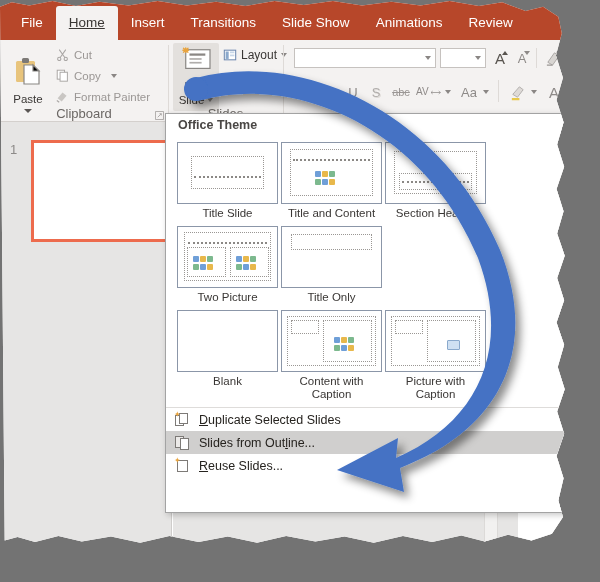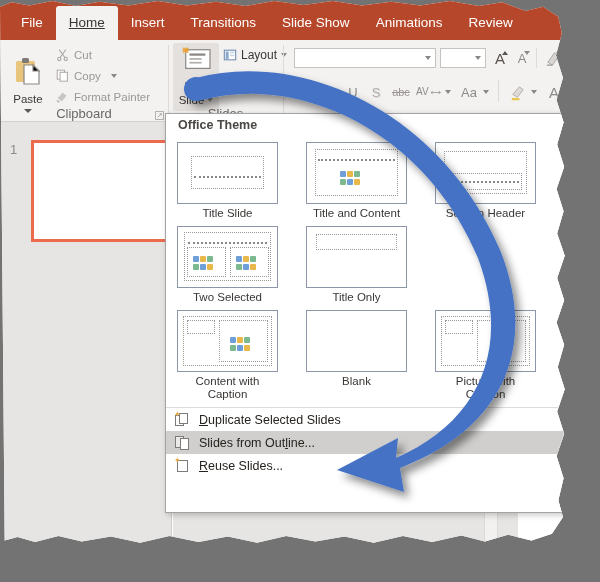--- a/index.html
+++ b/index.html
@@ -167,21 +167,21 @@
   .menu {
     position: absolute; left: 165px; top: 113px; width: 405px; height: 400px;
     background: #fff; border: 1px solid #a3a3a3;
     box-shadow: 2px 2px 6px rgba(0,0,0,.22);
   }
   .menu-head {
     height: 22px; line-height: 22px; padding-left: 12px;
     font-size: 12.5px; font-weight: bold; color: #4a4745;
   }
   .gallery { padding: 2px 0 0 0; }
-  .grow { display: flex; padding: 4px 0 0 11px; gap: 28px; }
+  .grow { display: flex; padding: 4px 0 0 11px; gap: 3px; }
   .gcell { width: 101px; cursor: pointer; }
   .gthumb {
     width: 101px; height: 62px; background: #fff; border: 1px solid #8b96a8;
     position: relative;
   }
   .gcap {
     text-align: center; font-size: 11.5px; color: #3a3735;
     margin-top: 3px; line-height: 13px;
   }
   .ph {
@@ -474,52 +474,52 @@
               <i></i>
                   <i class="y"></i>
                   <i class="g"></i>
             </div>
             <div class="cicon" style="left:58px; top:37px;">
               <i class="g"></i>
                   <i></i>
                   <i class="y"></i>
             </div>
           </div>
-          <div class="gcap">Two Selected</div>
+          <div class="gcap">Two Picture</div>
         </div>
         <div class="gcell">
           <div class="gthumb">
             <div class="ph" style="left:9px; top:7px; right:9px; height:16px;"></div>
           </div>
           <div class="gcap">Title Only</div>
         </div>
       </div>
 
       <div class="grow" style="padding-top:6px">
+        <div class="gcell">
+          <div class="gthumb"></div>
+          <div class="gcap">Blank</div>
+        </div>
         <div class="gcell">
           <div class="gthumb">
             <div class="ph" style="left:5px; top:5px; right:5px; bottom:5px;"></div>
             <div class="ph" style="left:9px; top:9px; width:28px; height:14px;"></div>
             <div class="ph" style="left:41px; top:9px; right:9px; bottom:9px;"></div>
             <div class="cicon" style="left:52px; top:26px;">
               <i></i>
                   <i class="y"></i>
                   <i class="g"></i>
             </div>
             <div class="cicon" style="left:52px; top:34px;">
               <i class="g"></i>
                   <i></i>
                   <i class="y"></i>
             </div>
           </div>
           <div class="gcap">Content with Caption</div>
-        </div>
-        <div class="gcell">
-          <div class="gthumb"></div>
-          <div class="gcap">Blank</div>
         </div>
         <div class="gcell">
           <div class="gthumb">
             <div class="ph" style="left:5px; top:5px; right:5px; bottom:5px;"></div>
             <div class="ph" style="left:9px; top:9px; width:28px; height:14px;"></div>
             <div class="ph" style="left:41px; top:9px; right:9px; bottom:9px;"></div>
             <div class="picicon" style="left:61px; top:29px;"></div>
           </div>
           <div class="gcap">Picture with Caption</div>
         </div>

